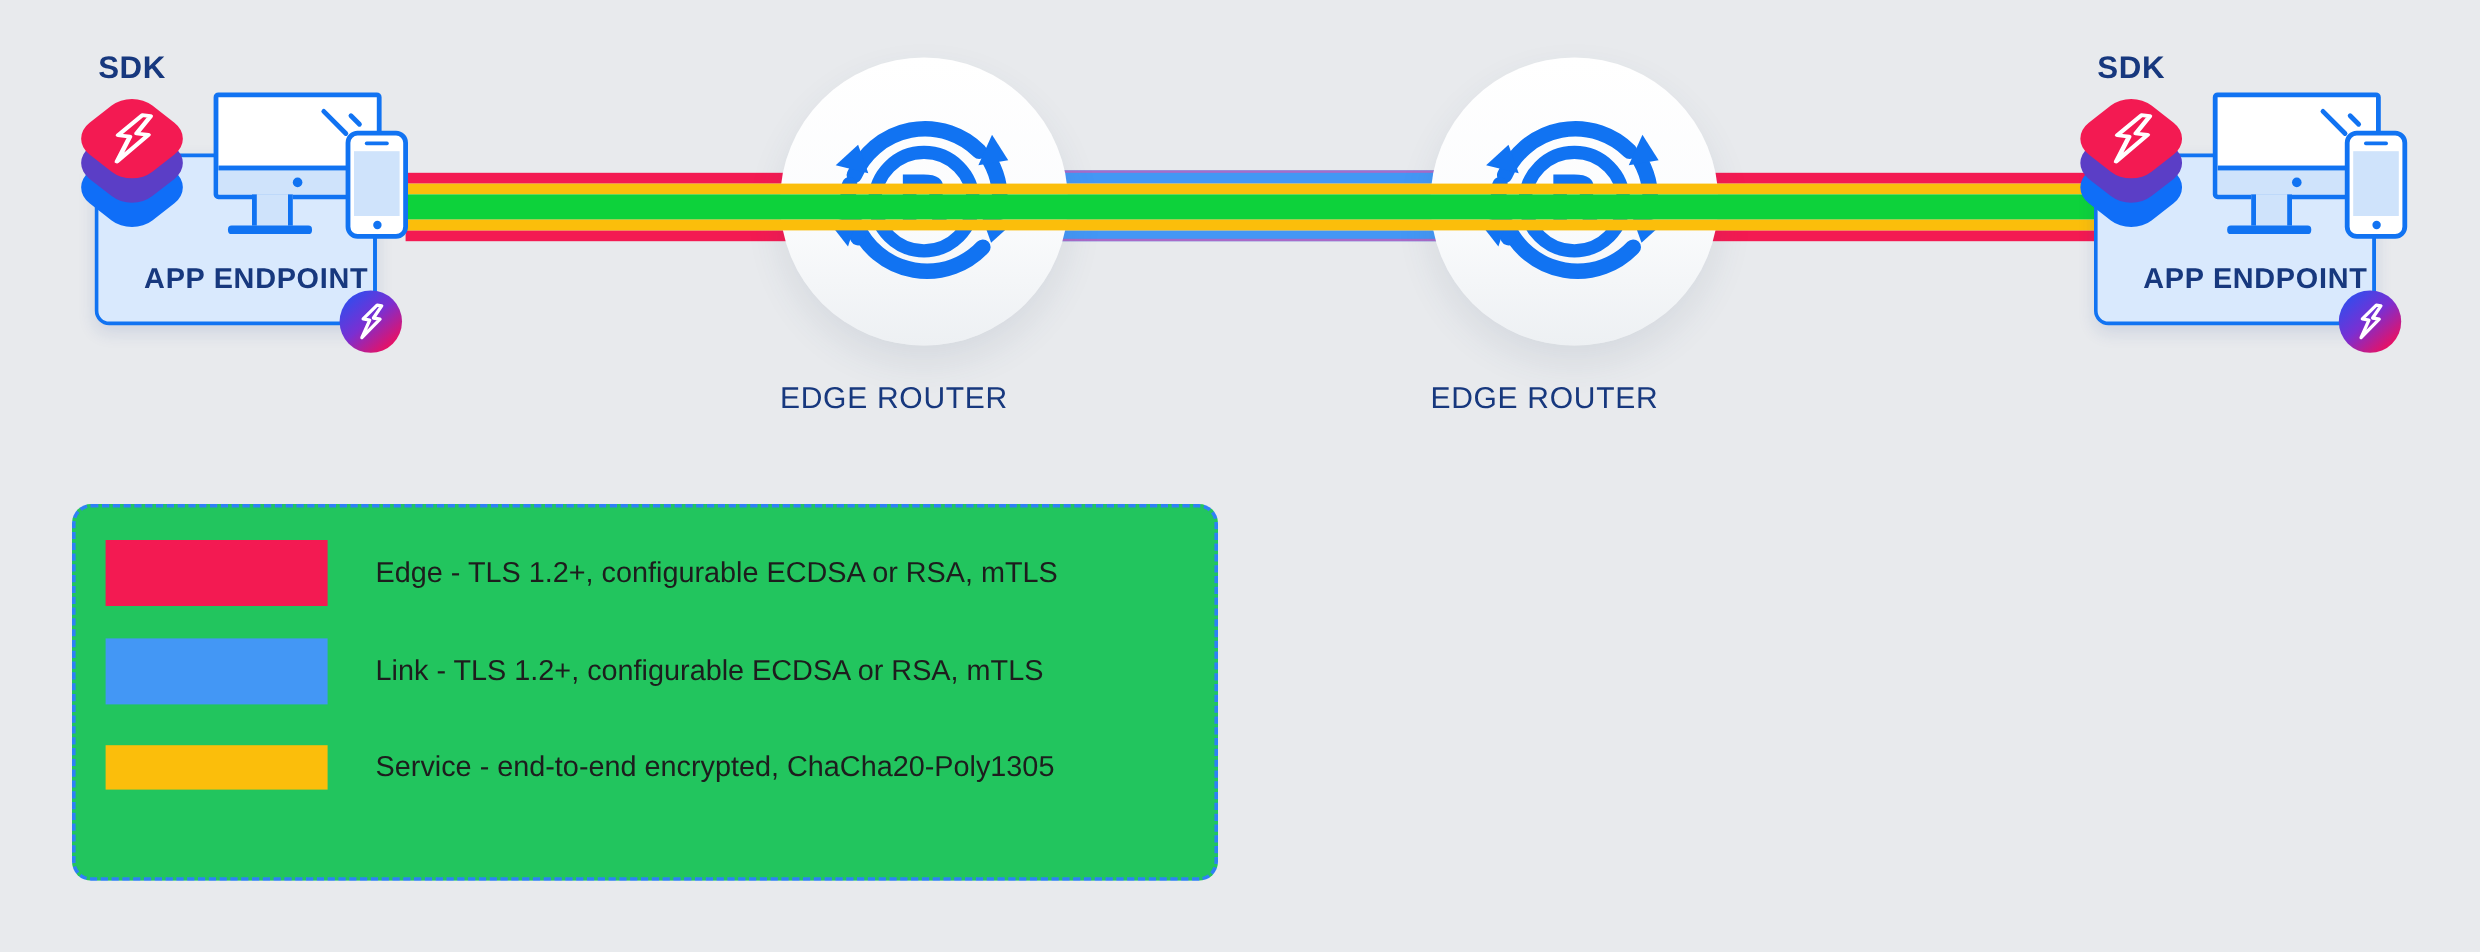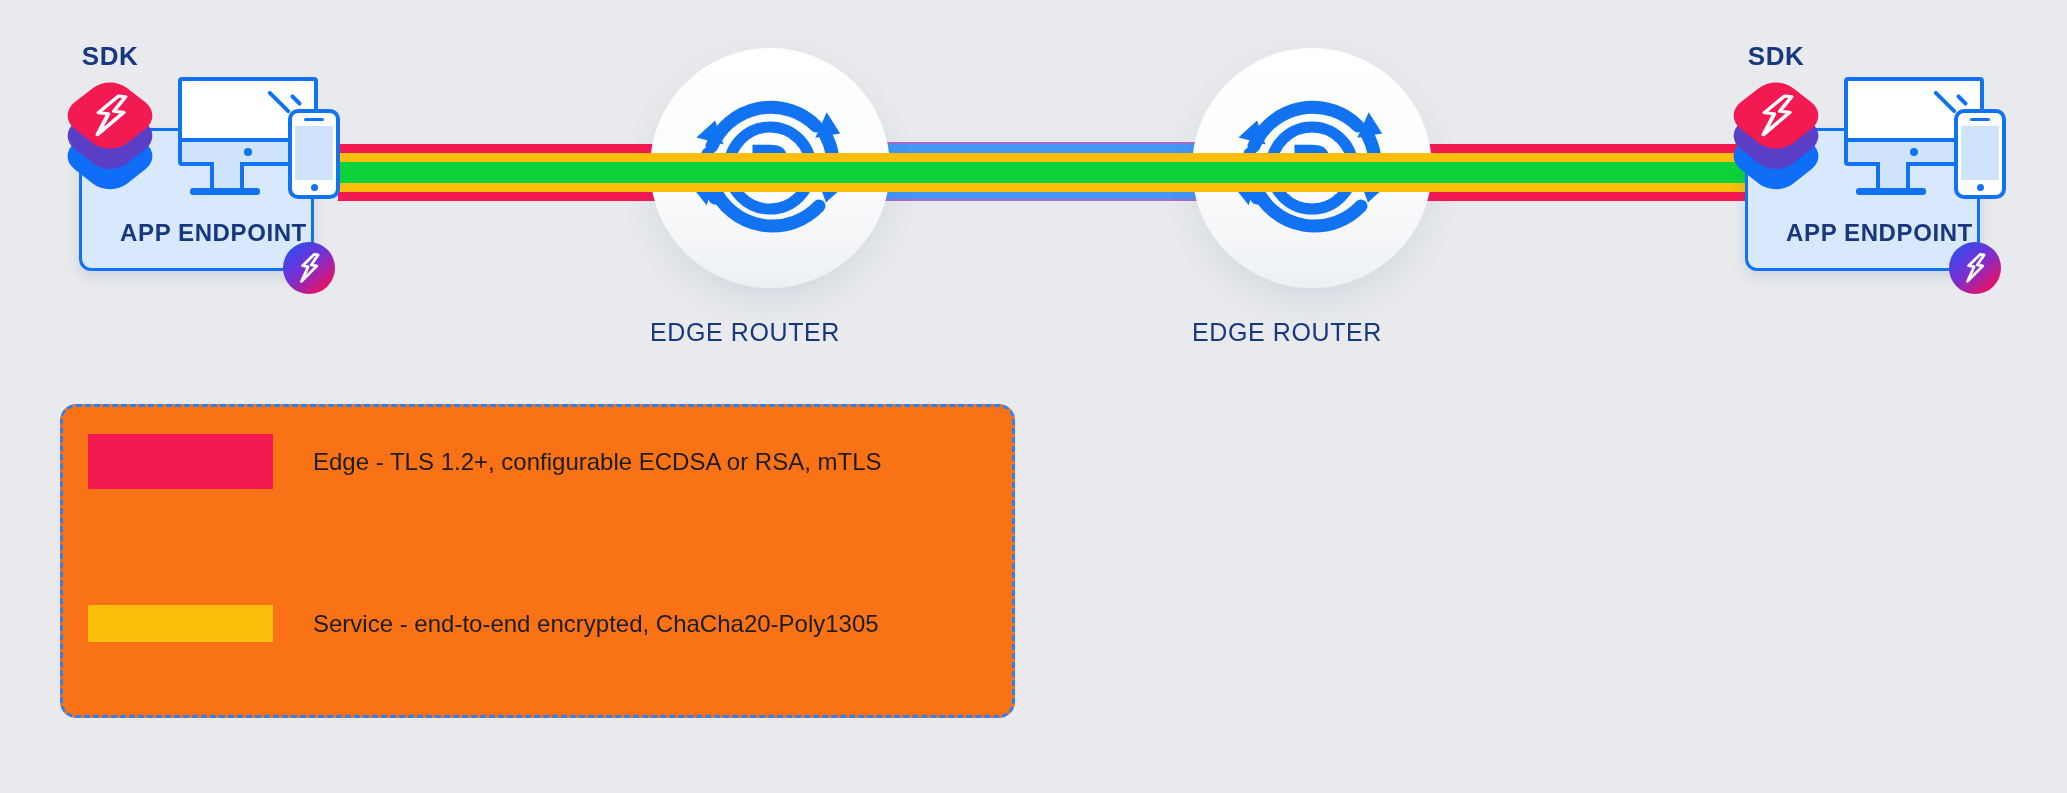--- a/index.html
+++ b/index.html
@@ -69,22 +69,22 @@
     display:flex;align-items:center;justify-content:center;
   }
   .sdk-stack{position:absolute;left:2px;top:40px;width:112px;height:170px;transform:scaleY(0.78);transform-origin:top center;z-index:3;}
   .sdk-layer{position:absolute;left:19px;width:74px;height:74px;border-radius:24px;transform:rotate(45deg);}
   .sdk-layer.l-blue{top:67px;background:var(--sdk_blue);}
   .sdk-layer.l-purple{top:41px;background:var(--sdk_purple);}
   .sdk-layer.l-red{top:15px;background:var(--edge);}
   .sdk-bolt{position:absolute;left:38px;top:22px;transform:rotate(8deg);z-index:2;}
   
   .legend{
-    position:absolute;left:60px;top:404px;width:949px;height:308px;z-index:5;
-    background:#f97316;border:3px dashed var(--legend_border);border-radius:16px;
+    position:absolute;left:60px;top:420px;width:949px;height:308px;z-index:5;
+    background:#22c55e;border:3px dashed var(--legend_border);border-radius:16px;
   }
   .legend-row{position:absolute;left:0;width:100%;}
   .legend-swatch{position:absolute;left:25px;top:0;width:185px;height:100%;}
   .legend-label{
     position:absolute;left:250px;top:50%;transform:translateY(-50%);
     color:var(--legend_text);font-size:24px;font-weight:400;white-space:nowrap;
   }
   .row0{top:27px;height:55px;} .row1{top:109px;height:55px;}
   .row2{top:198px;height:37px;} .row3{top:254px;height:30px;}
 </style>
@@ -208,17 +208,21 @@
       <path d="M23 4 L6 28 H16 L9 56 L31 24 H21 L30 4 Z" fill="none" stroke="#ffffff" stroke-width="5" stroke-linejoin="round"></path>
     </svg>
   </div>
 </div>
 
 <div class="legend">
   <div class="legend-row row0">
     <div class="legend-swatch" style="background: rgb(243, 26, 82);"></div>
     <div class="legend-label">Edge - TLS 1.2+, configurable ECDSA or RSA, mTLS</div>
   </div>
+  <div class="legend-row row1">
+    <div class="legend-swatch" style="background: rgb(67, 151, 245);"></div>
+    <div class="legend-label">Link - TLS 1.2+, configurable ECDSA or RSA, mTLS</div>
+  </div>
   <div class="legend-row row2">
     <div class="legend-swatch" style="background: rgb(251, 190, 11);"></div>
     <div class="legend-label">Service - end-to-end encrypted, ChaCha20-Poly1305</div>
   </div>
 </div>
 
 </body></html>

